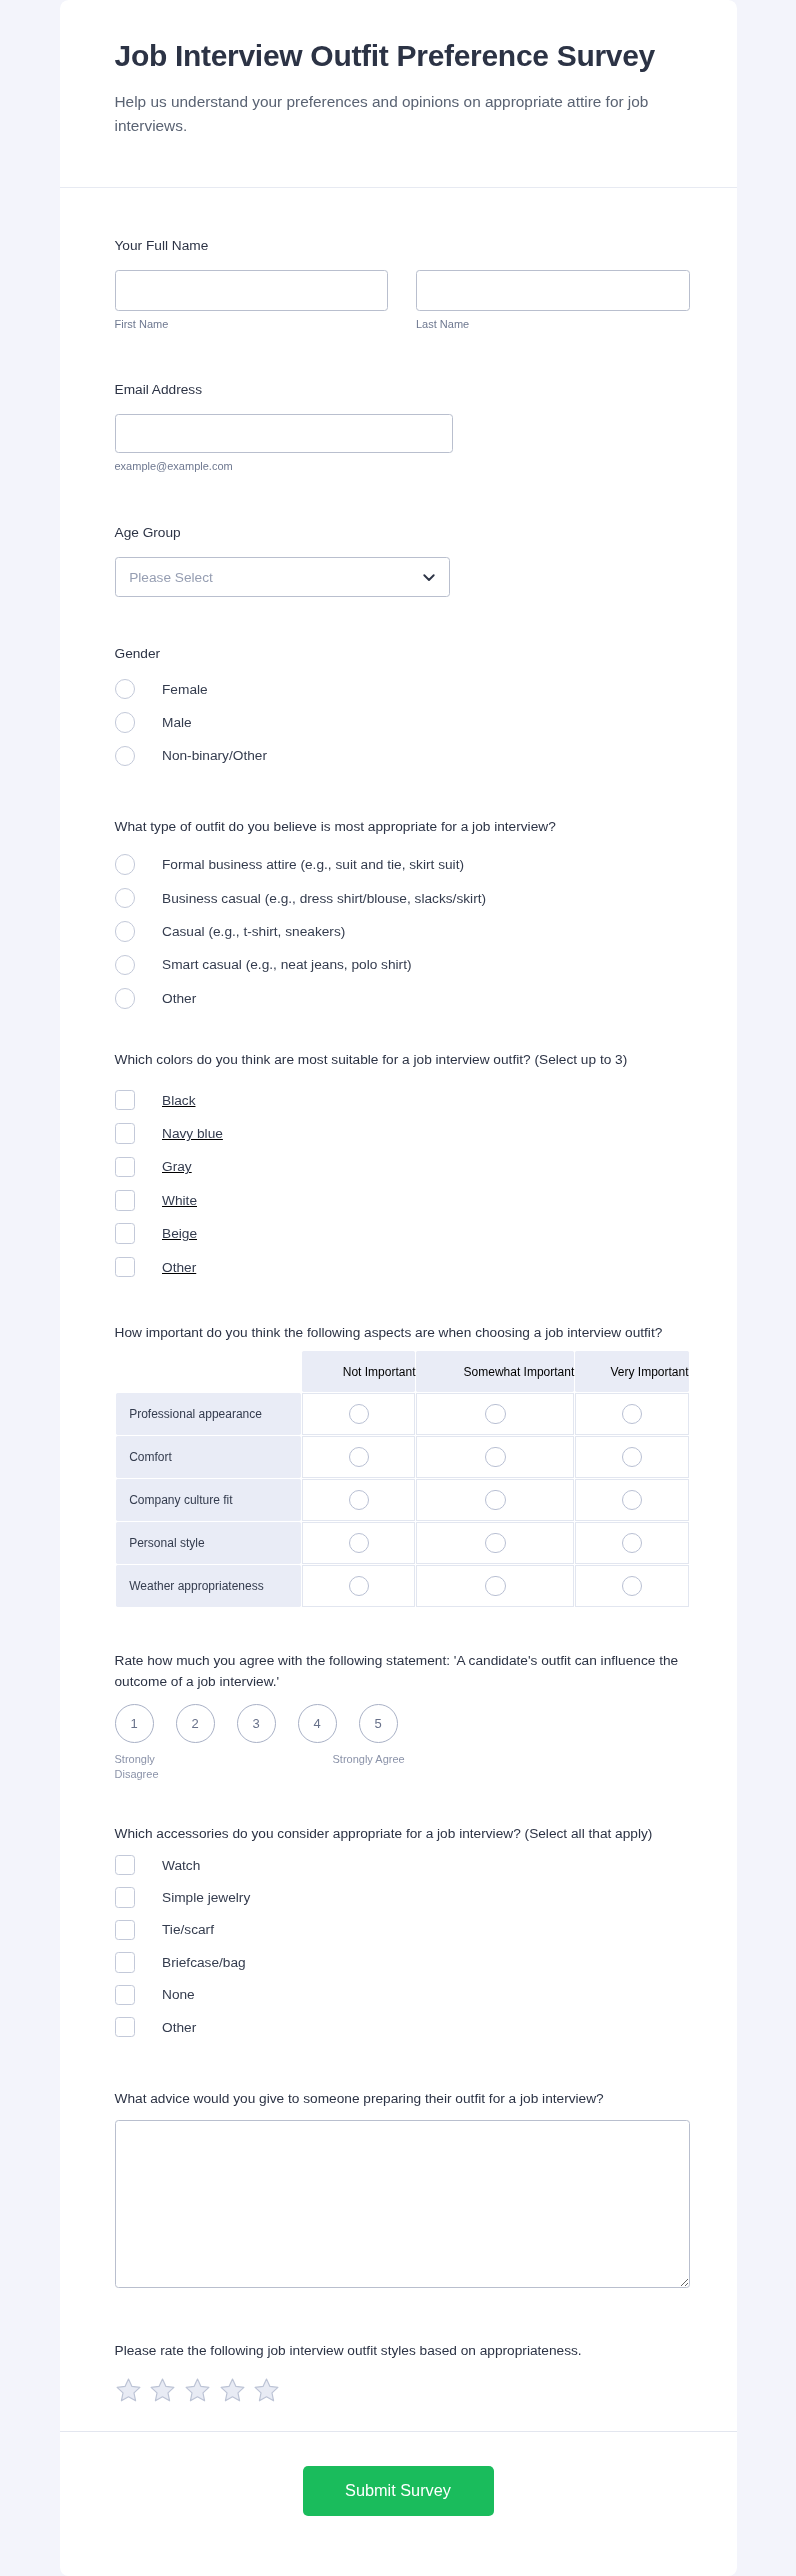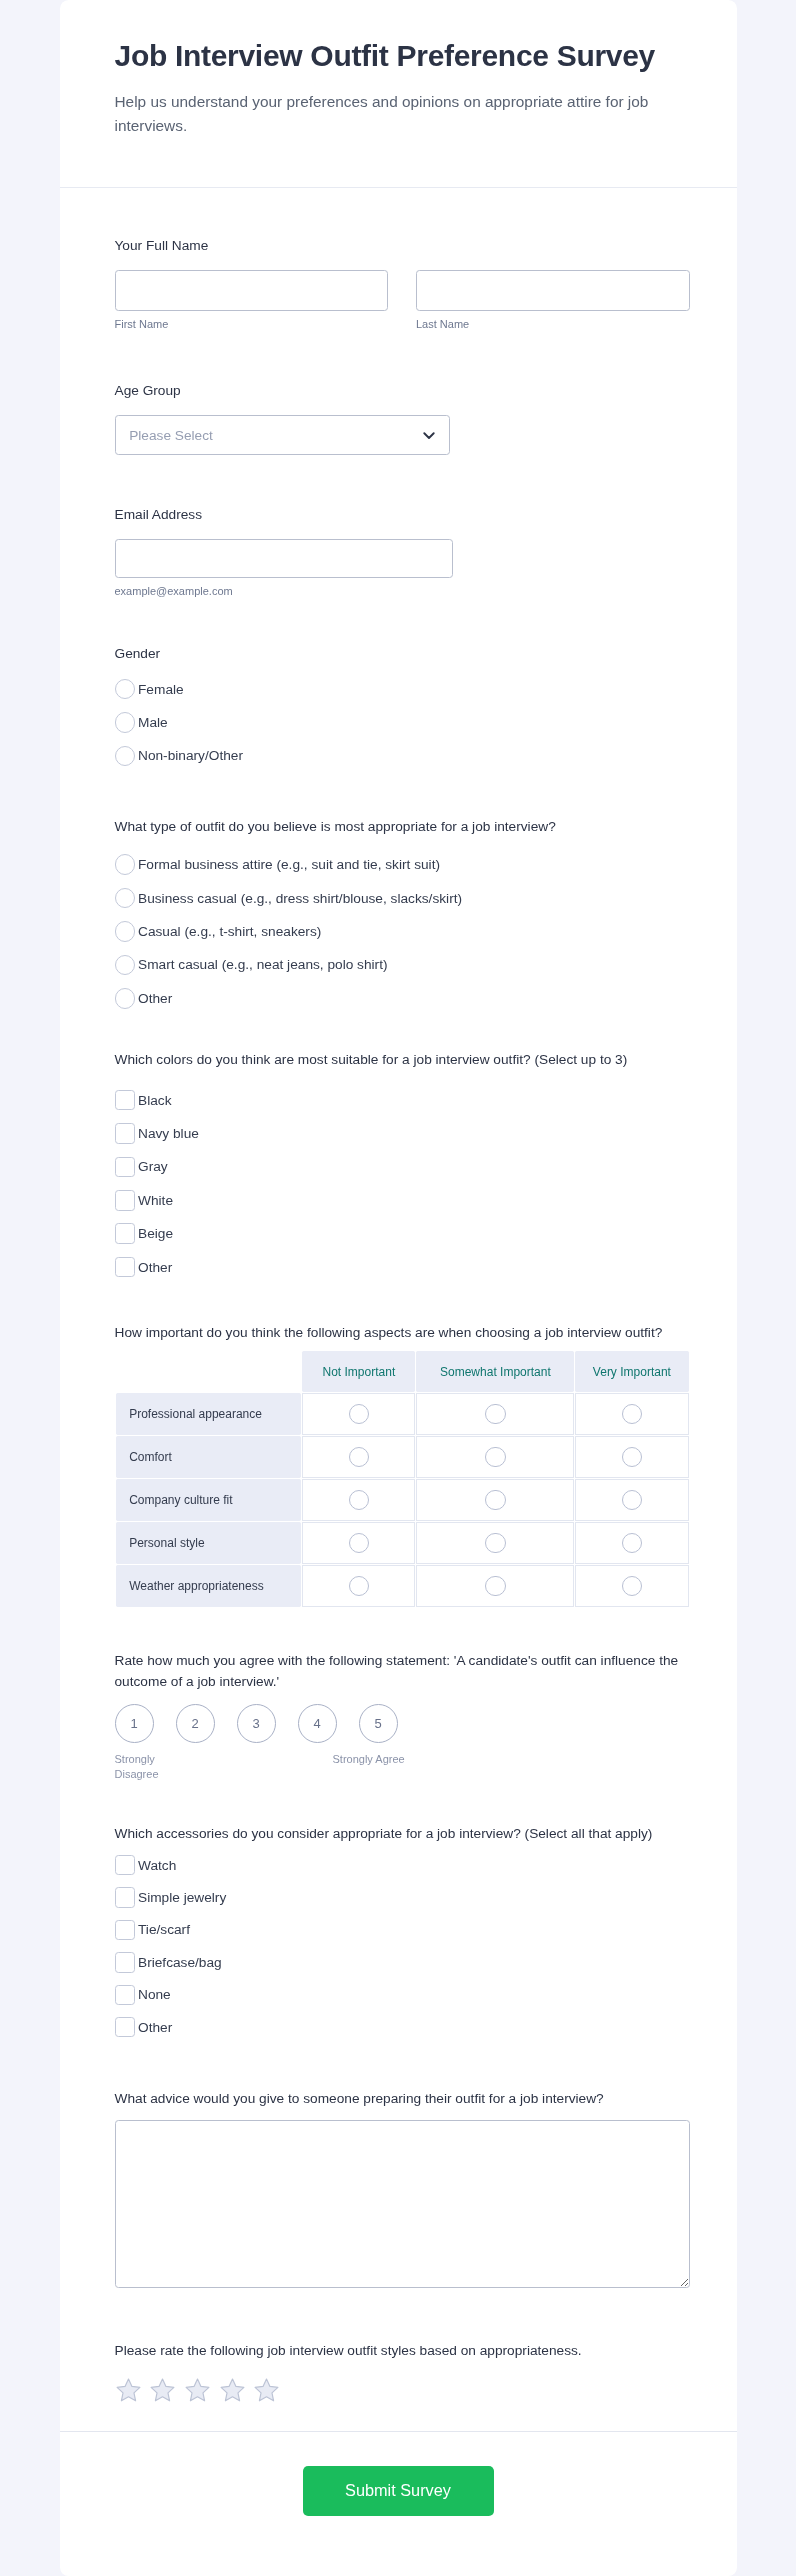--- a/index.html
+++ b/index.html
@@ -32,43 +32,43 @@
   .q-age { margin-top: 51px; }
   .select-box {
     margin-top: 13.7px; width: 335px; height: 40px; border: 0.9px solid #b9bfce; border-radius: 3.4px;
     display: flex; align-items: center; justify-content: space-between; padding: 0 13.7px;
     background: #fff; cursor: pointer;
   }
   .select-placeholder { font-size: 13.7px; color: #969eb2; }
   
   .q-gender { margin-top: 47px; }
   .opt-list { margin-top: 13.7px; }
-  .opt-row { display: flex; align-items: center; gap: 3px; height: 21.4px; margin-bottom: 12px; }
+  .opt-row { display: flex; align-items: center; gap: 27px; height: 21.4px; margin-bottom: 12px; }
   .opt-row:last-child { margin-bottom: 0; }
   .opt-label { font-size: 13.7px; color: #343c4e; }
   .radio, .checkbox {
     width: 20.5px; height: 20.5px; flex: 0 0 20.5px; background: #fff;
     border: 1.3px solid #c3c9d9; cursor: pointer;
   }
   .radio { border-radius: 50%; }
   .checkbox { border-radius: 3.4px; }
   .q-outfit { margin-top: 50px; }
   .q-outfit .opt-list { margin-top: 17px; }
   .q-colors { margin-top: 41px; }
-  .q-colors .opt-list { margin-top: 19px; }
+  .q-colors .opt-list { margin-top: 19px; text-decoration: underline; }
   
   .q-matrix { margin-top: 45px; }
   .matrix { margin-top: 6.8px; width: 100%; border-collapse: separate; border-spacing: 1.7px; table-layout: fixed; }
   .matrix col.c-label { width: 32.5%; }
   .matrix col.c-1 { width: 19.8%; }
   .matrix col.c-2 { width: 27.6%; }
   .matrix col.c-3 { width: 19.8%; }
   .matrix th {
     background: #e9ecf6; height: 41px; font-size: 12px; font-weight: 400;
-    color: #0f766e; text-align: center; border-radius: 1.7px;
+    color: #000000; text-align: right; border-radius: 1.7px;
   }
   .matrix th.corner { background: transparent; }
   .matrix td { height: 42px; }
   .matrix td.row-head {
     background: #e9ecf6; font-size: 12px; color: #343c4e; text-align: left;
     padding-left: 13.7px; border-radius: 1.7px;
   }
   .matrix td.cell { background: #fff; border: 0.9px solid #e2e6f0; text-align: center; }
   .matrix .radio { display: inline-block; vertical-align: middle; border-width: 0.9px; border-color: #b9c0d3; }
   
@@ -124,40 +124,40 @@
       <div class="q-label">Your Full Name</div>
       <div class="name-row">
         <div class="name-col">
           <input class="text-input" type="text" value="" style="">
           <div class="sub-label">First Name</div>
         </div>
         <div class="name-col">
           <input class="text-input" type="text" value="" style="">
           <div class="sub-label">Last Name</div>
         </div>
+      </div>
+    </div>
+
+    <div class="question q-email">
+      <div class="q-label">Email Address</div>
+      <div class="email-input-wrap">
+        <input class="text-input email-input" type="text" value="" style="">
+        <div class="sub-label">example@example.com</div>
       </div>
     </div>
 
     <div class="question q-age">
       <div class="q-label">Age Group</div>
       <div class="select-box">
         <span class="select-placeholder">Please Select</span>
         <span>
           <svg width="12" height="7.7" viewBox="0 0 14 9">
               <path d="M1.5 1.5 L7 7 L12.5 1.5" fill="none" stroke="#2c3345" stroke-width="2.2" stroke-linecap="round" stroke-linejoin="round"></path>
             </svg>
         </span>
-      </div>
-    </div>
-
-    <div class="question q-email">
-      <div class="q-label">Email Address</div>
-      <div class="email-input-wrap">
-        <input class="text-input email-input" type="text" value="" style="">
-        <div class="sub-label">example@example.com</div>
       </div>
     </div>
 
     <div class="question q-gender">
       <div class="q-label">Gender</div>
       <div class="opt-list">
         <div class="opt-row">
           <span class="radio"></span>
           <span class="opt-label">Female</span>
         </div>

